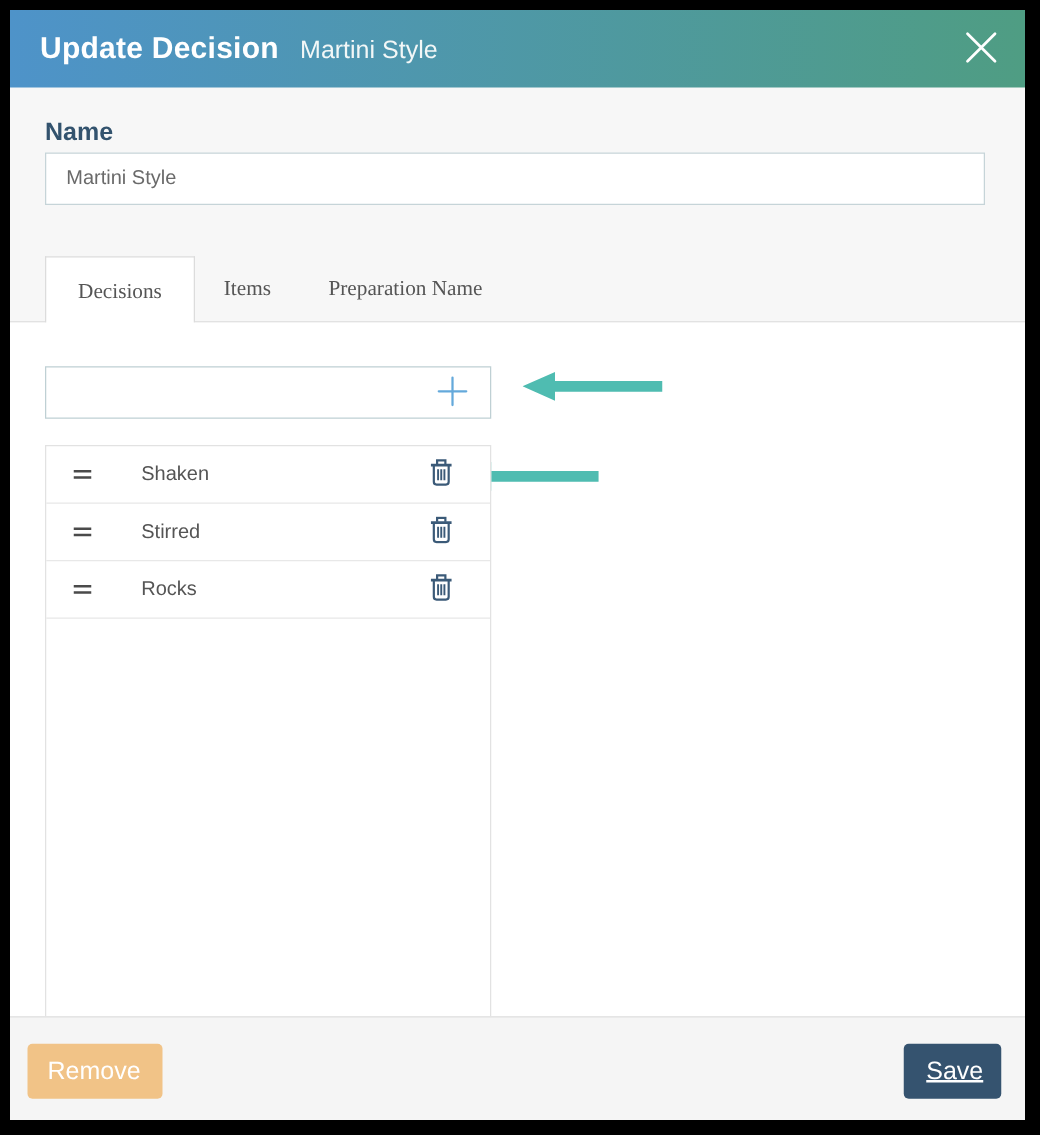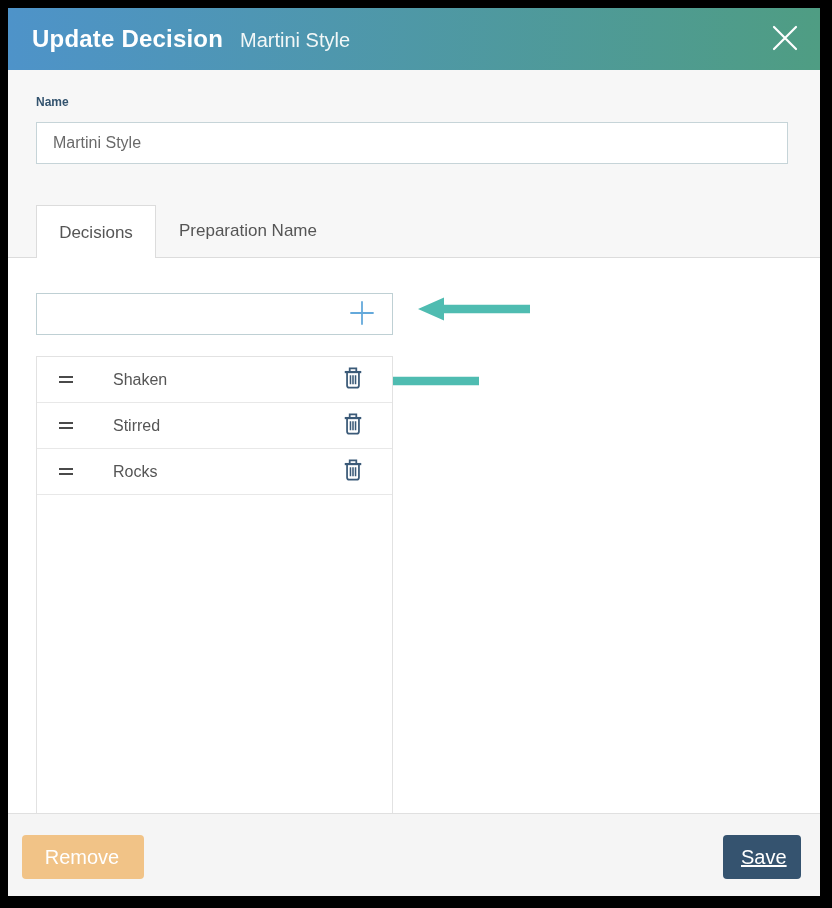--- a/index.html
+++ b/index.html
@@ -46,21 +46,21 @@
     width: 34px; height: 34px;
     background: transparent;
     border: none;
     cursor: pointer;
     display: flex; align-items: center; justify-content: center;
   }
   
   .name-label {
     position: absolute;
     left: 28px; top: 87px;
-    font-size: 12px;
+    font-size: 20px;
     font-weight: 700;
     color: #33536e;
   }
   .name-input {
     position: absolute;
     left: 28px; top: 114px;
     width: 752px; height: 42px;
     background: #fff;
     border: 1.5px solid #c6d4d8;
     font-family: "Liberation Sans", sans-serif;
@@ -81,21 +81,21 @@
   }
   .tab {
     font-size: 17px;
     color: #555;
     display: flex;
     align-items: center;
     justify-content: center;
     cursor: pointer;
     background: transparent;
     border: none;
-    font-family: Liberation Sans, sans-serif;
+    font-family: Liberation Serif, serif;
   }
   .tab.active {
     background: #fff;
     border: 1px solid #dcdcdc;
     border-bottom: none;
     width: 120px;
     margin-bottom: -1px;
     height: 54px;
   }
   .tab.inactive { padding: 0 23px; }
@@ -189,21 +189,21 @@
     border-radius: 4px;
     color: #fff;
     font-size: 20px;
     font-family: "Liberation Sans", sans-serif;
     cursor: pointer;
     padding: 0 18px;
   }
   .btn-remove {
     left: 14px;
     background: #f1c387;
-    width: 122px;
+    width: 108px;
     padding-left: 16px;
   }
   .btn-save {
     right: 19px;
     background: #35536f;
     width: 78px;
     text-decoration: underline;
   }
 </style>
 </head>
@@ -221,20 +221,21 @@
         </svg>
       </span>
     </button>
   </div>
 
   <label class="name-label">Name</label>
   <input class="name-input" type="text" value="Martini Style" style="">
 
   <div class="tabs-row">
     <button class="tab active">Decisions</button>
+    <button class="tab inactive">Items</button>
     <button class="tab inactive">Preparation Name</button>
   </div>
 
   <div class="content-panel">
 
     <div class="add-box">
       <input class="add-input" type="text" value="" style="">
       <button class="add-plus-btn">
         <span>
           <svg width="26" height="26" viewBox="0 0 26 26">

